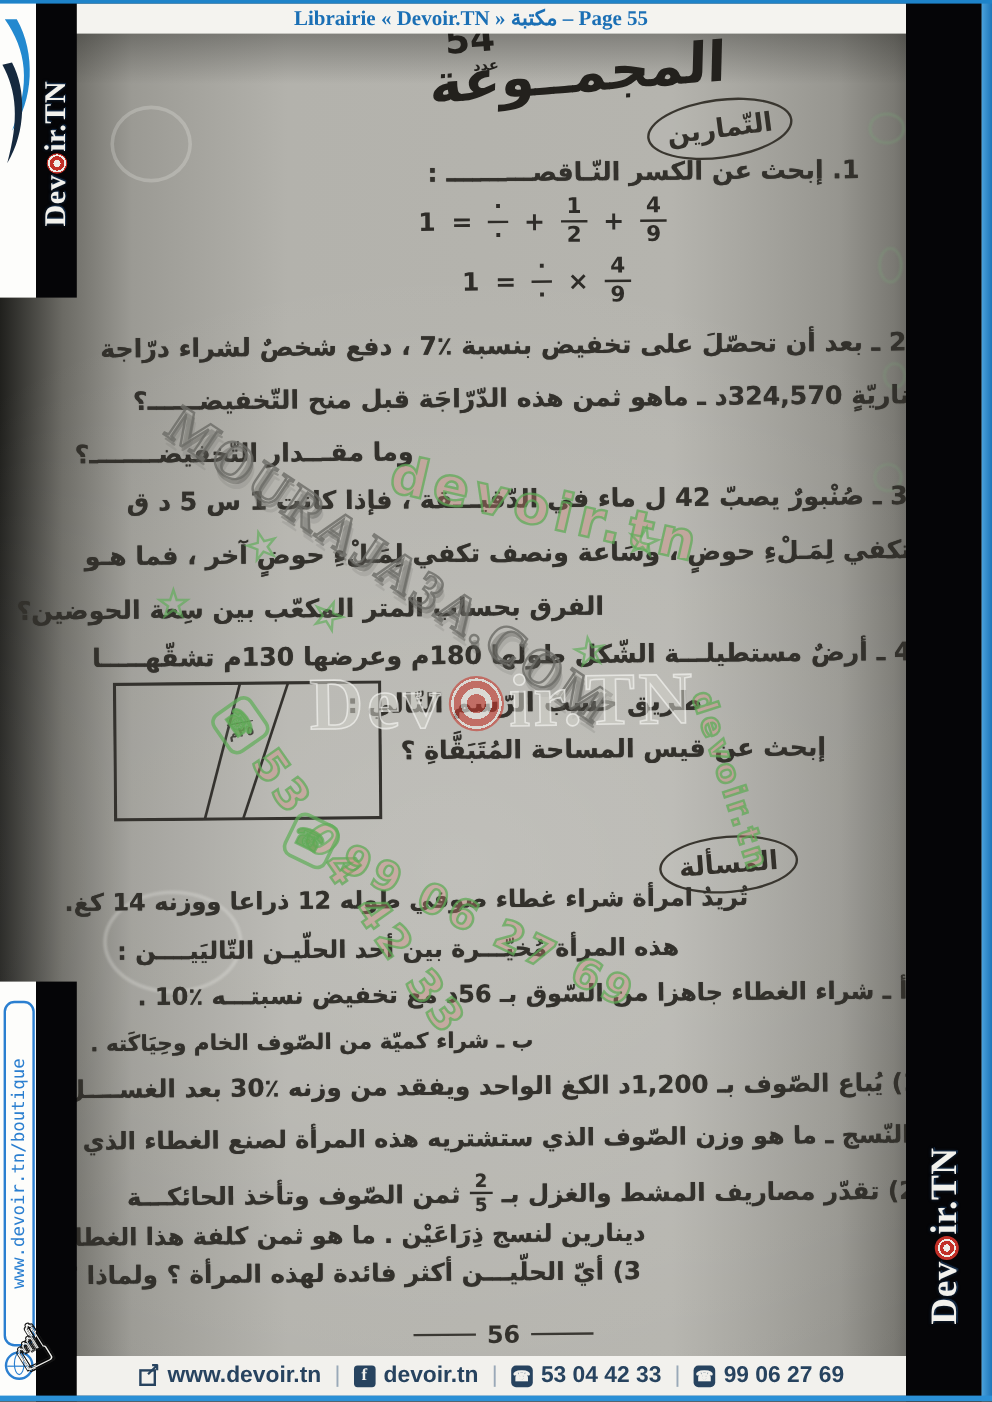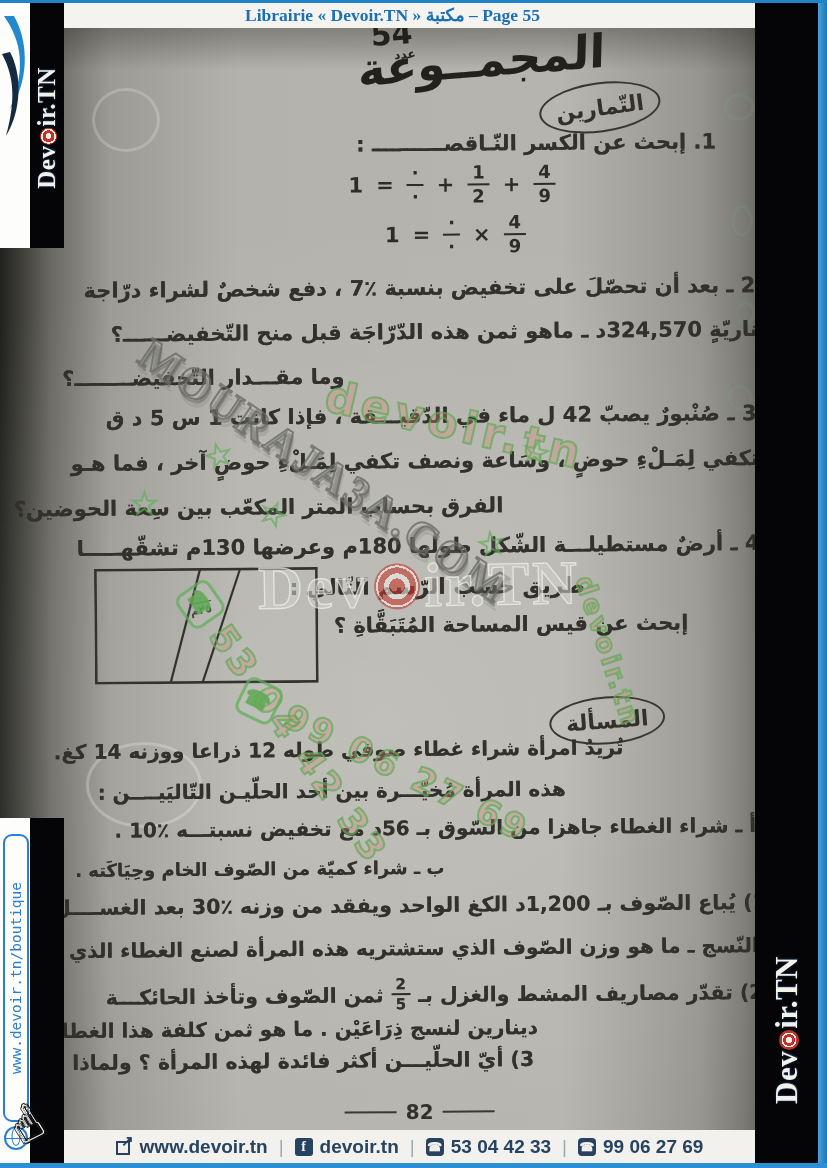--- a/index.html
+++ b/index.html
@@ -192,21 +192,21 @@
           <span class="n">2</span>
           <span class="d">5</span>
         </span>
       <span>ثمن الصّوف وتأخذ الحائكـــة</span>
     </div>
     <div class="line" style="left:94px;top:1016px;width:440px;font-size:20px;">دينارين لنسج ذِرَاعَيْن . ما هو ثمن كلفة هذا الغطاء ؟</div>
     <div class="line" style="left:70px;top:1048px;width:460px;font-size:20.5px;">3) أيّ الحلّيـــن أكثر فائدة لهذه المرأة ؟ ولماذا ؟</div>
 
     <div class="pagenum">
       <span class="dash"></span>
-      <span>82</span>
+      <span>56</span>
       <span class="dash"></span>
     </div>
   </div>
 
   <div class="wm wm-gray3d" style="left:158px;top:328px;font-size:44px;letter-spacing:3px;transform:rotate(34deg);transform-origin:left top;">MOURAJA3A.COM</div>
   <div class="wm wm-green" style="left:332px;top:370px;font-size:44px;letter-spacing:5px;transform:rotate(13deg);transform-origin:left top;">devoir.tn</div>
 
   <span class="wm wm-star" style="left:205px;top:438px;transform:rotate(-15deg);">★</span>
   <span class="wm wm-star" style="left:523px;top:434px;transform:rotate(12deg);">★</span>
   <span class="wm wm-star" style="left:131px;top:486px;">★</span>

